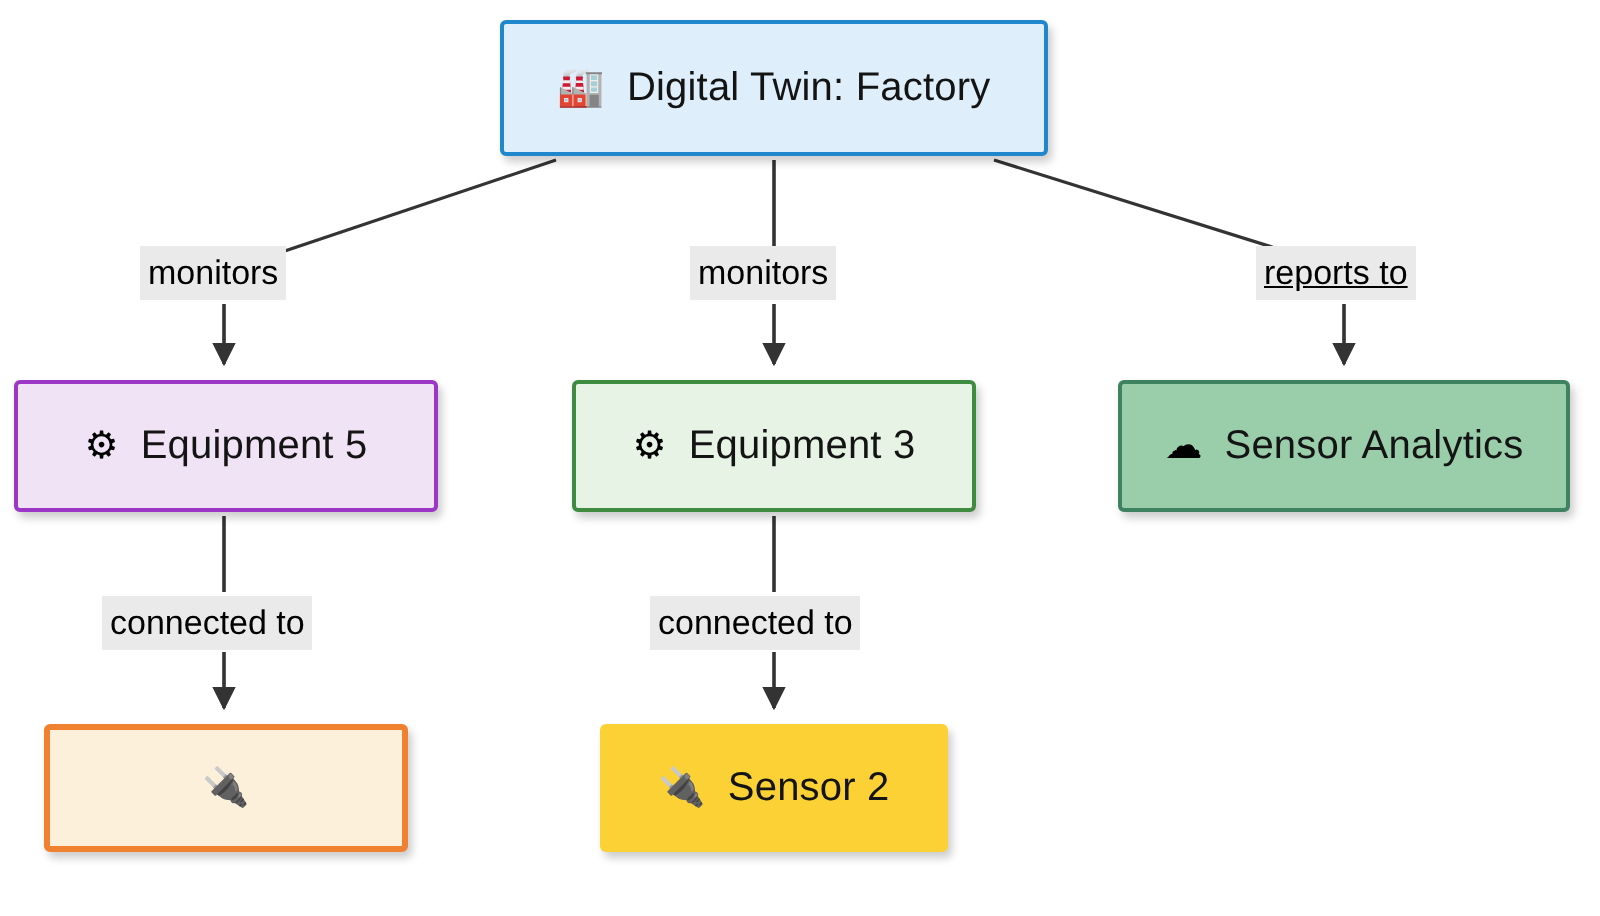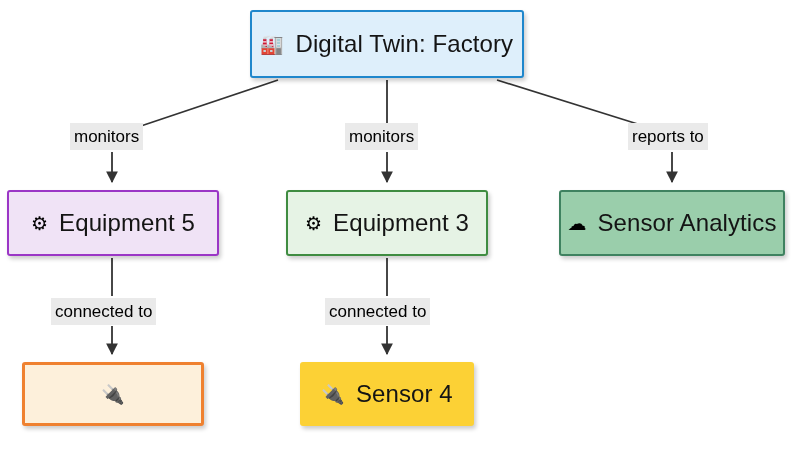--- a/index.html
+++ b/index.html
@@ -32,21 +32,21 @@
     box-sizing: border-box;
     display: flex;
     align-items: center;
     justify-content: center;
     gap: 11px;
     border-radius: 3px;
     box-shadow: 2px 3px 4px rgba(0,0,0,0.20);
     white-space: nowrap;
   }
   .node-label {
-    font-size: 24px;
+    font-size: 20px;
     color: #141414;
     letter-spacing: 0.1px;
   }
   .node-icon {
     font-size: 19px;
     line-height: 1;
     display: inline-block;
   }
   
   .n-root {
@@ -84,21 +84,21 @@
     position: absolute;
     background: #eaeaea;
     color: #000000;
     font-size: 17px;
     line-height: 21px;
     padding: 3px 4px;
     white-space: nowrap;
   }
   .el-monitors-1 { left: 70px;  top: 123px; }
   .el-monitors-2 { left: 345px; top: 123px; }
-  .el-reports    { left: 628px; top: 123px; }
+  .el-reports    { left: 628px; top: 123px; text-decoration: underline; }
   .el-conn-1     { left: 51px;  top: 298px; }
   .el-conn-2     { left: 325px; top: 298px; }
 </style>
 </head>
 <body>
 
 <div id="diagram">
 
   <svg id="edge-layer" viewBox="0 0 800 458" width="800" height="458">
     <defs>
@@ -152,21 +152,21 @@
     <span class="node-icon">☁</span>
     <span class="node-label">Sensor Analytics</span>
   </div>
 
   <div class="node n-sensor1">
     <span class="node-icon">🔌</span>
   </div>
 
   <div class="node n-sensor2">
     <span class="node-icon">🔌</span>
-    <span class="node-label">Sensor 4</span>
+    <span class="node-label">Sensor 2</span>
   </div>
 
   <div class="edge-label el-monitors-1">monitors</div>
   <div class="edge-label el-monitors-2">monitors</div>
   <div class="edge-label el-reports">reports to</div>
   <div class="edge-label el-conn-1">connected to</div>
   <div class="edge-label el-conn-2">connected to</div>
 
 </div>
 

